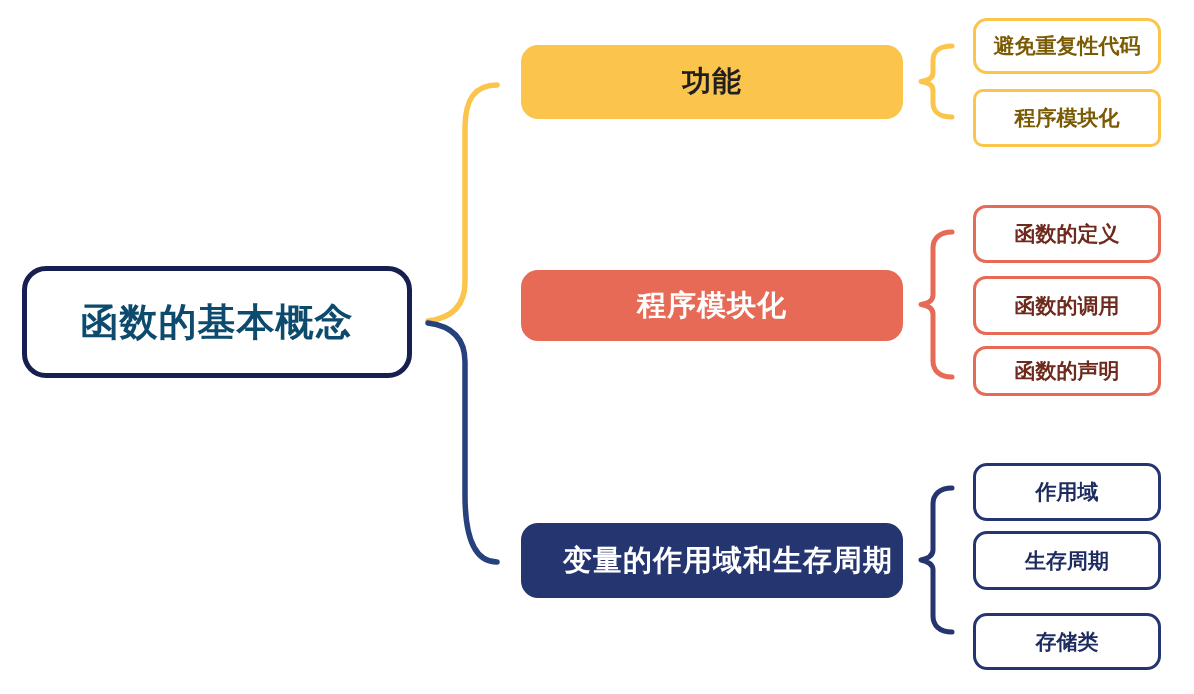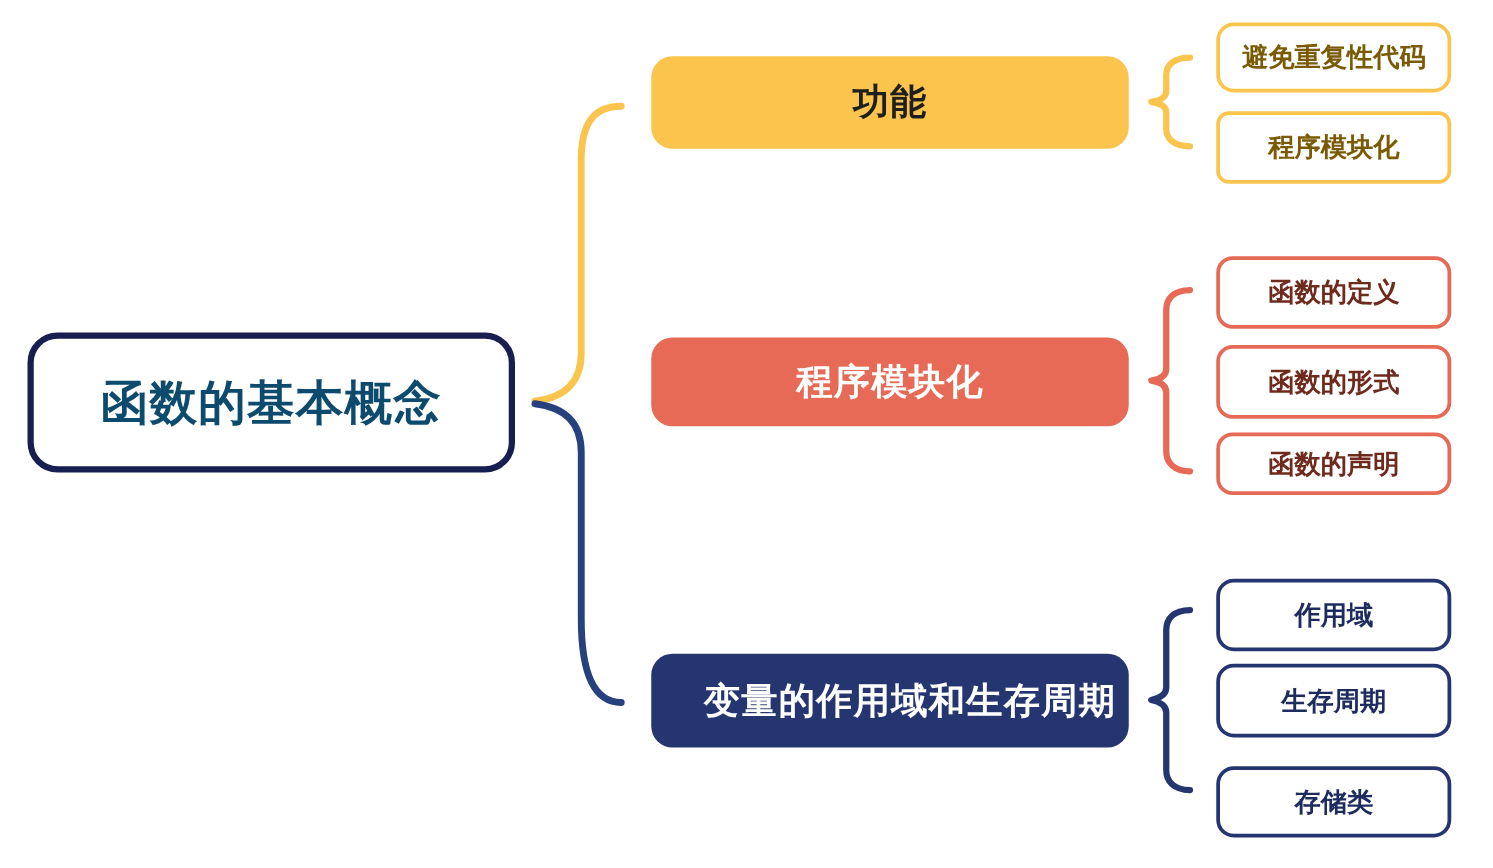--- a/index.html
+++ b/index.html
@@ -109,21 +109,21 @@
     <span>程序模块化</span>
   </div>
 
   <div class="node branch branch-2">
     <span>程序模块化</span>
   </div>
   <div class="node child child-c k2a">
     <span>函数的定义</span>
   </div>
   <div class="node child child-c k2b">
-    <span>函数的形式</span>
+    <span>函数的调用</span>
   </div>
   <div class="node child child-c k2c">
     <span>函数的声明</span>
   </div>
 
   <div class="node branch branch-3">
     <span>变量的作用域和生存周期</span>
   </div>
   <div class="node child child-n k3b">
     <span>生存周期</span>

